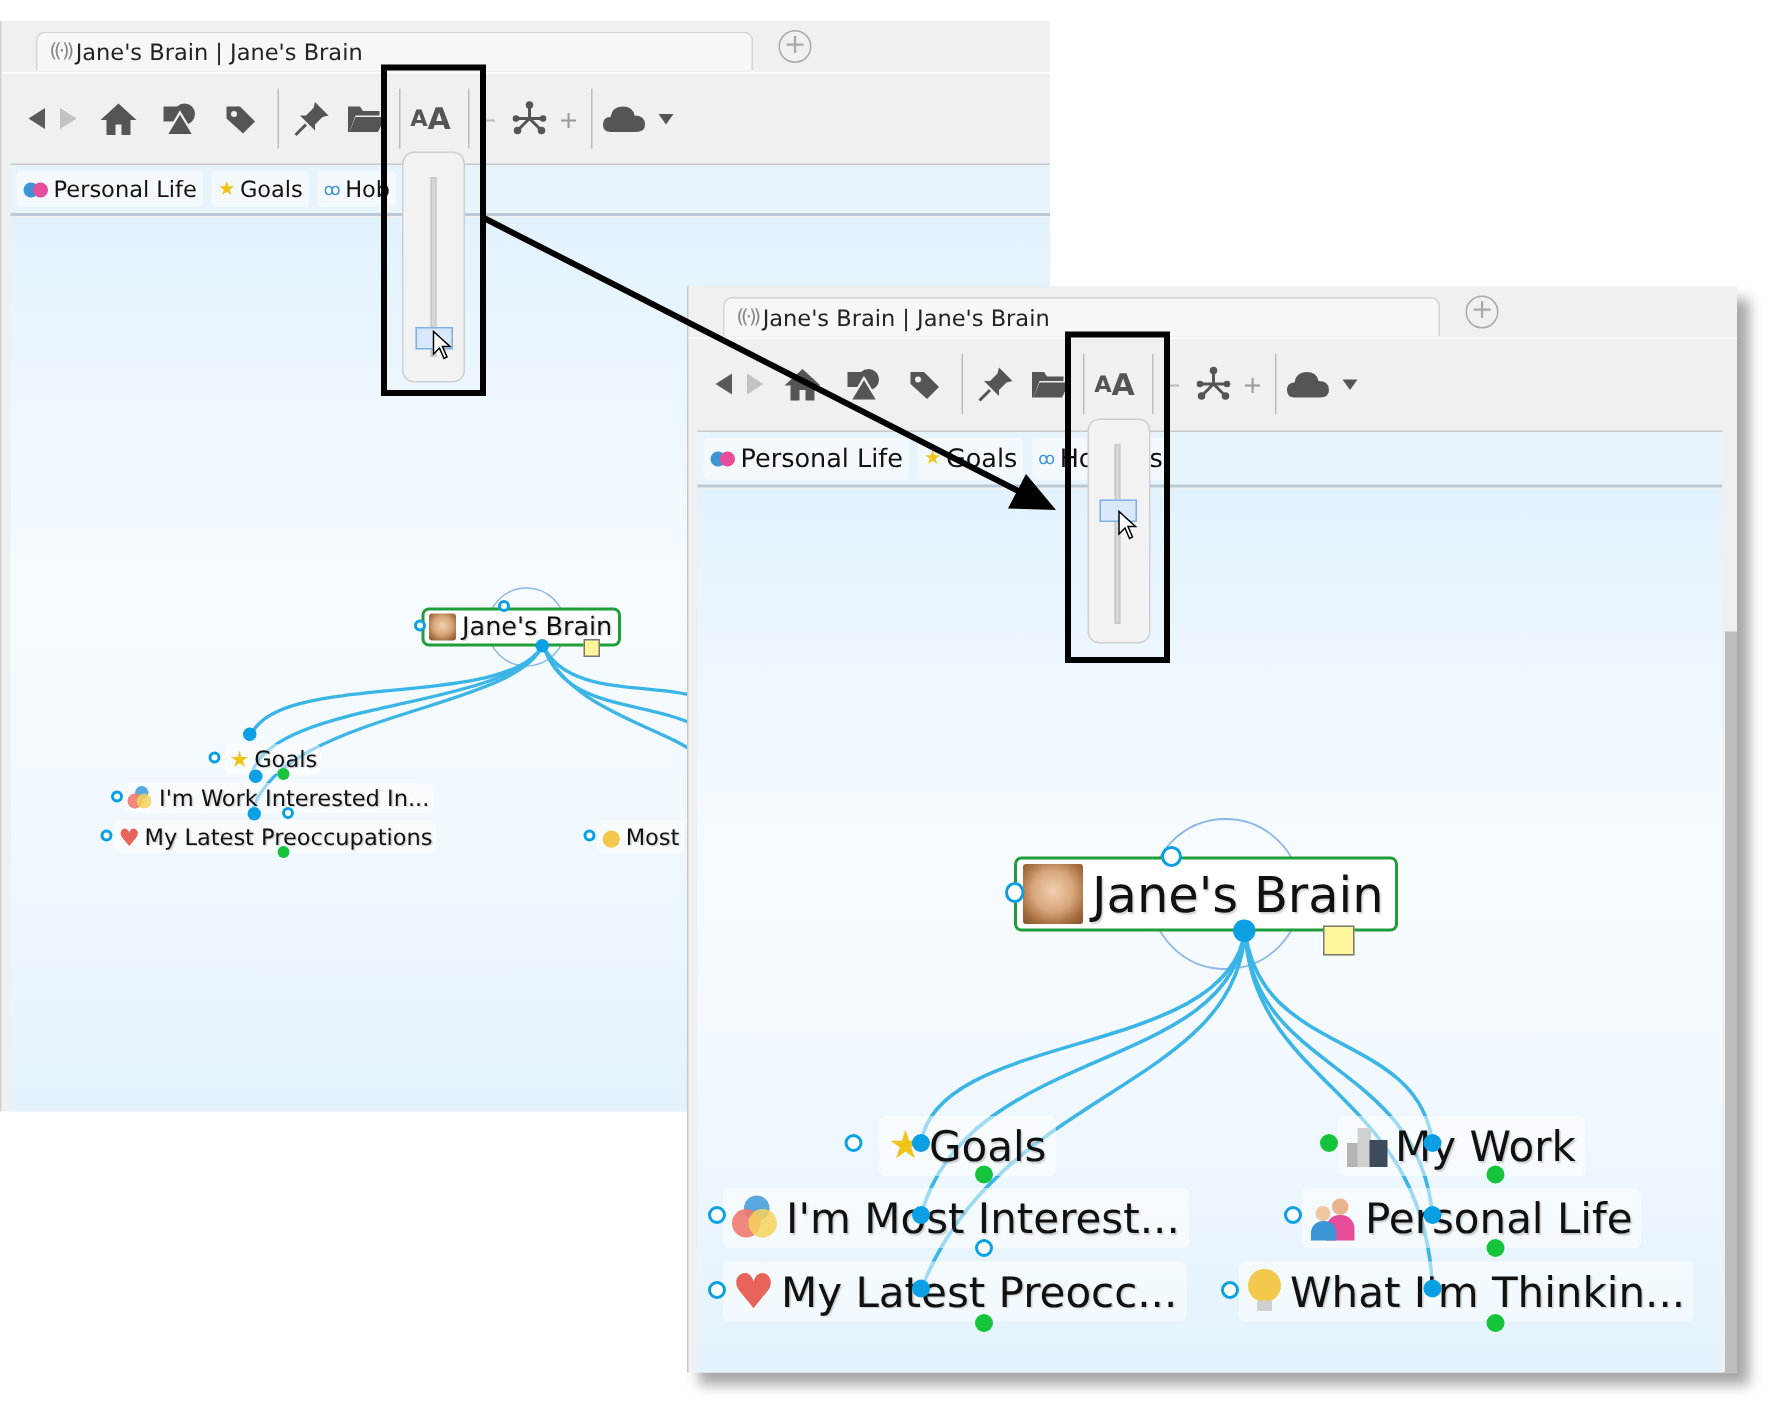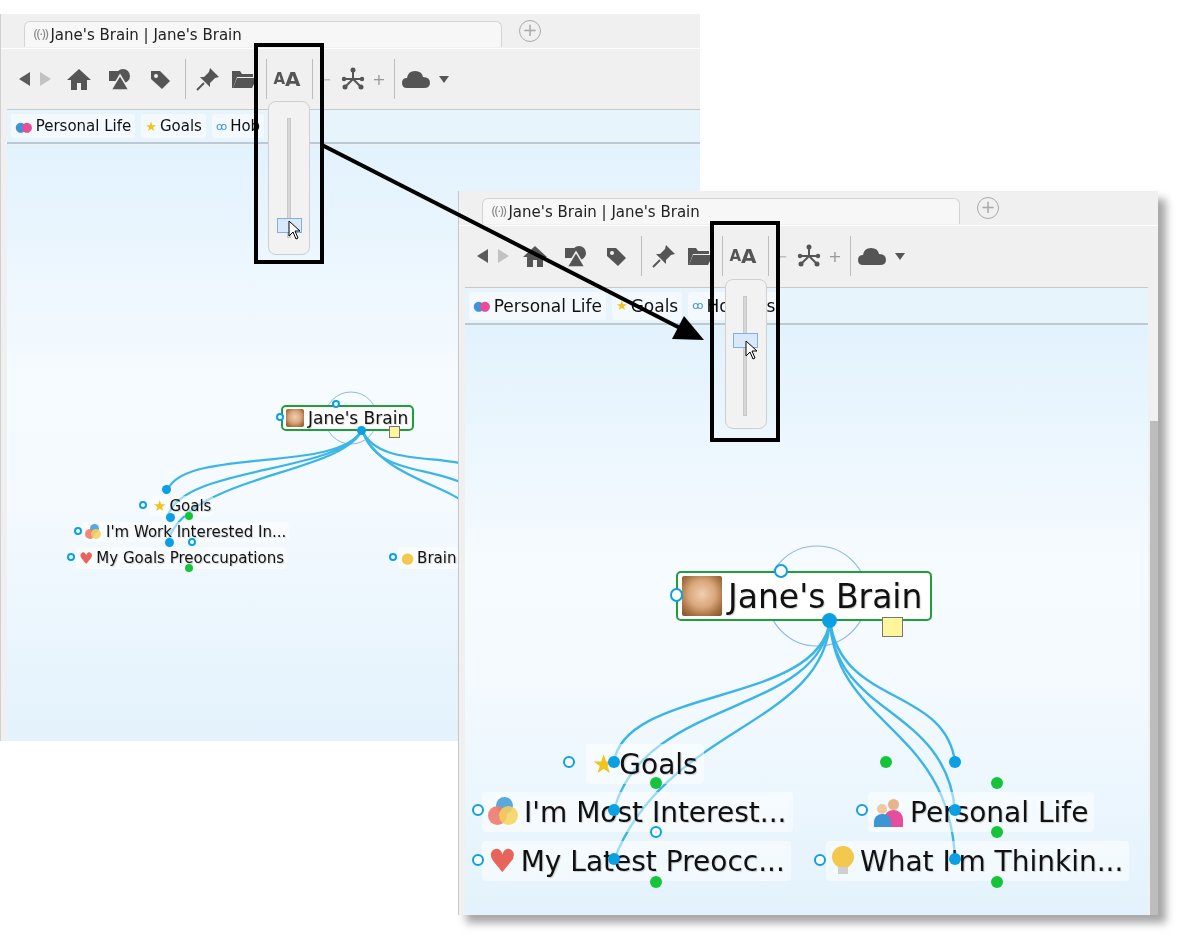--- a/index.html
+++ b/index.html
@@ -169,29 +169,29 @@
         <span style="position:absolute;left:6px;top:5px;width:10px;height:10px;border-radius:50%;background:#f6d25a;opacity:.85"></span>
       </span>
       <span class="node-text">I'm Work Interested In...</span>
     </div>
     <div class="dot ring" style="left:67px;top:382px;width:8px;height:8px"></div>
     <div class="dot blue" style="left:159px;top:368px;width:9px;height:9px"></div>
     <div class="dot ring" style="left:181px;top:393px;width:8px;height:8px"></div>
 
     <div class="node" style="left:69px;top:402px;height:22px;font-size:15px;padding:0 3px">
       <span style="color:#e8645a;margin-right:3px;font-size:16px">♥</span>
-      <span class="node-text">My Goals Preoccupations</span>
+      <span class="node-text">My Latest Preoccupations</span>
     </div>
     <div class="dot ring" style="left:60px;top:408px;width:8px;height:8px"></div>
     <div class="dot blue" style="left:158px;top:393px;width:9px;height:9px"></div>
     <div class="dot green" style="left:178px;top:419px;width:8px;height:8px"></div>
 
     <div class="node" style="left:391px;top:402px;height:22px;font-size:15px;padding:0 3px">
       <span style="color:#f2c94c;margin-right:3px">●</span>
-      <span class="node-text">Brain</span>
+      <span class="node-text">Most</span>
     </div>
     <div class="dot ring" style="left:382px;top:408px;width:8px;height:8px"></div>
   </div>
 </div>
 
 <div class="highlight-box" style="left:254px;top:43px;width:70px;height:221px"></div>
 <div class="slider-panel" style="left:268px;top:101px;width:42px;height:154px">
   <div class="slider-track" style="left:18px;top:16px;height:120px"></div>
   <div class="slider-thumb" id="thumb-before" style="left: 8px; width: 25px; height: 15px; top: 115.75px;"></div>
 </div>
@@ -322,20 +322,28 @@
     <div class="dot ring" style="left:185px;top:500px;width:12px;height:12px"></div>
 
     <div class="node" style="left:17px;top:515px;height:40px;font-size:28px;padding:0 6px">
       <span style="color:#e8645a;margin-right:4px;font-size:32px">♥</span>
       <span class="node-text">My Latest Preocc...</span>
     </div>
     <div class="dot ring" style="left:7px;top:528px;width:12px;height:12px"></div>
     <div class="dot blue" style="left:143px;top:527px;width:12px;height:12px"></div>
     <div class="dot green" style="left:185px;top:550px;width:12px;height:12px"></div>
 
+    <div class="node" style="left:427px;top:418px;height:40px;font-size:28px;padding:0 6px">
+      <span style="position:relative;width:28px;height:28px;margin-right:4px">
+        <span style="position:absolute;left:0;top:12px;width:11px;height:16px;background:#b5b5b5"></span>
+        <span style="position:absolute;left:7px;top:2px;width:9px;height:26px;background:#d0d0d0"></span>
+        <span style="position:absolute;left:15px;top:10px;width:12px;height:18px;background:#3d4b5a"></span>
+      </span>
+      <span class="node-text">My Work</span>
+    </div>
     <div class="dot green" style="left:415px;top:430px;width:12px;height:12px"></div>
     <div class="dot blue" style="left:484px;top:430px;width:12px;height:12px"></div>
     <div class="dot green" style="left:526px;top:451px;width:12px;height:12px"></div>
 
     <div class="node" style="left:403px;top:466px;height:40px;font-size:28px;padding:0 6px">
       <span style="position:relative;width:30px;height:30px;margin-right:6px">
         <span style="position:absolute;left:14px;top:2px;width:11px;height:11px;border-radius:50%;background:#e9b48c"></span>
         <span style="position:absolute;left:10px;top:13px;width:19px;height:17px;border-radius:9px 9px 0 0;background:#e64d9b"></span>
         <span style="position:absolute;left:3px;top:7px;width:10px;height:10px;border-radius:50%;background:#f0c7a0"></span>
         <span style="position:absolute;left:0;top:17px;width:17px;height:13px;border-radius:8px 8px 0 0;background:#3b95d6"></span>

